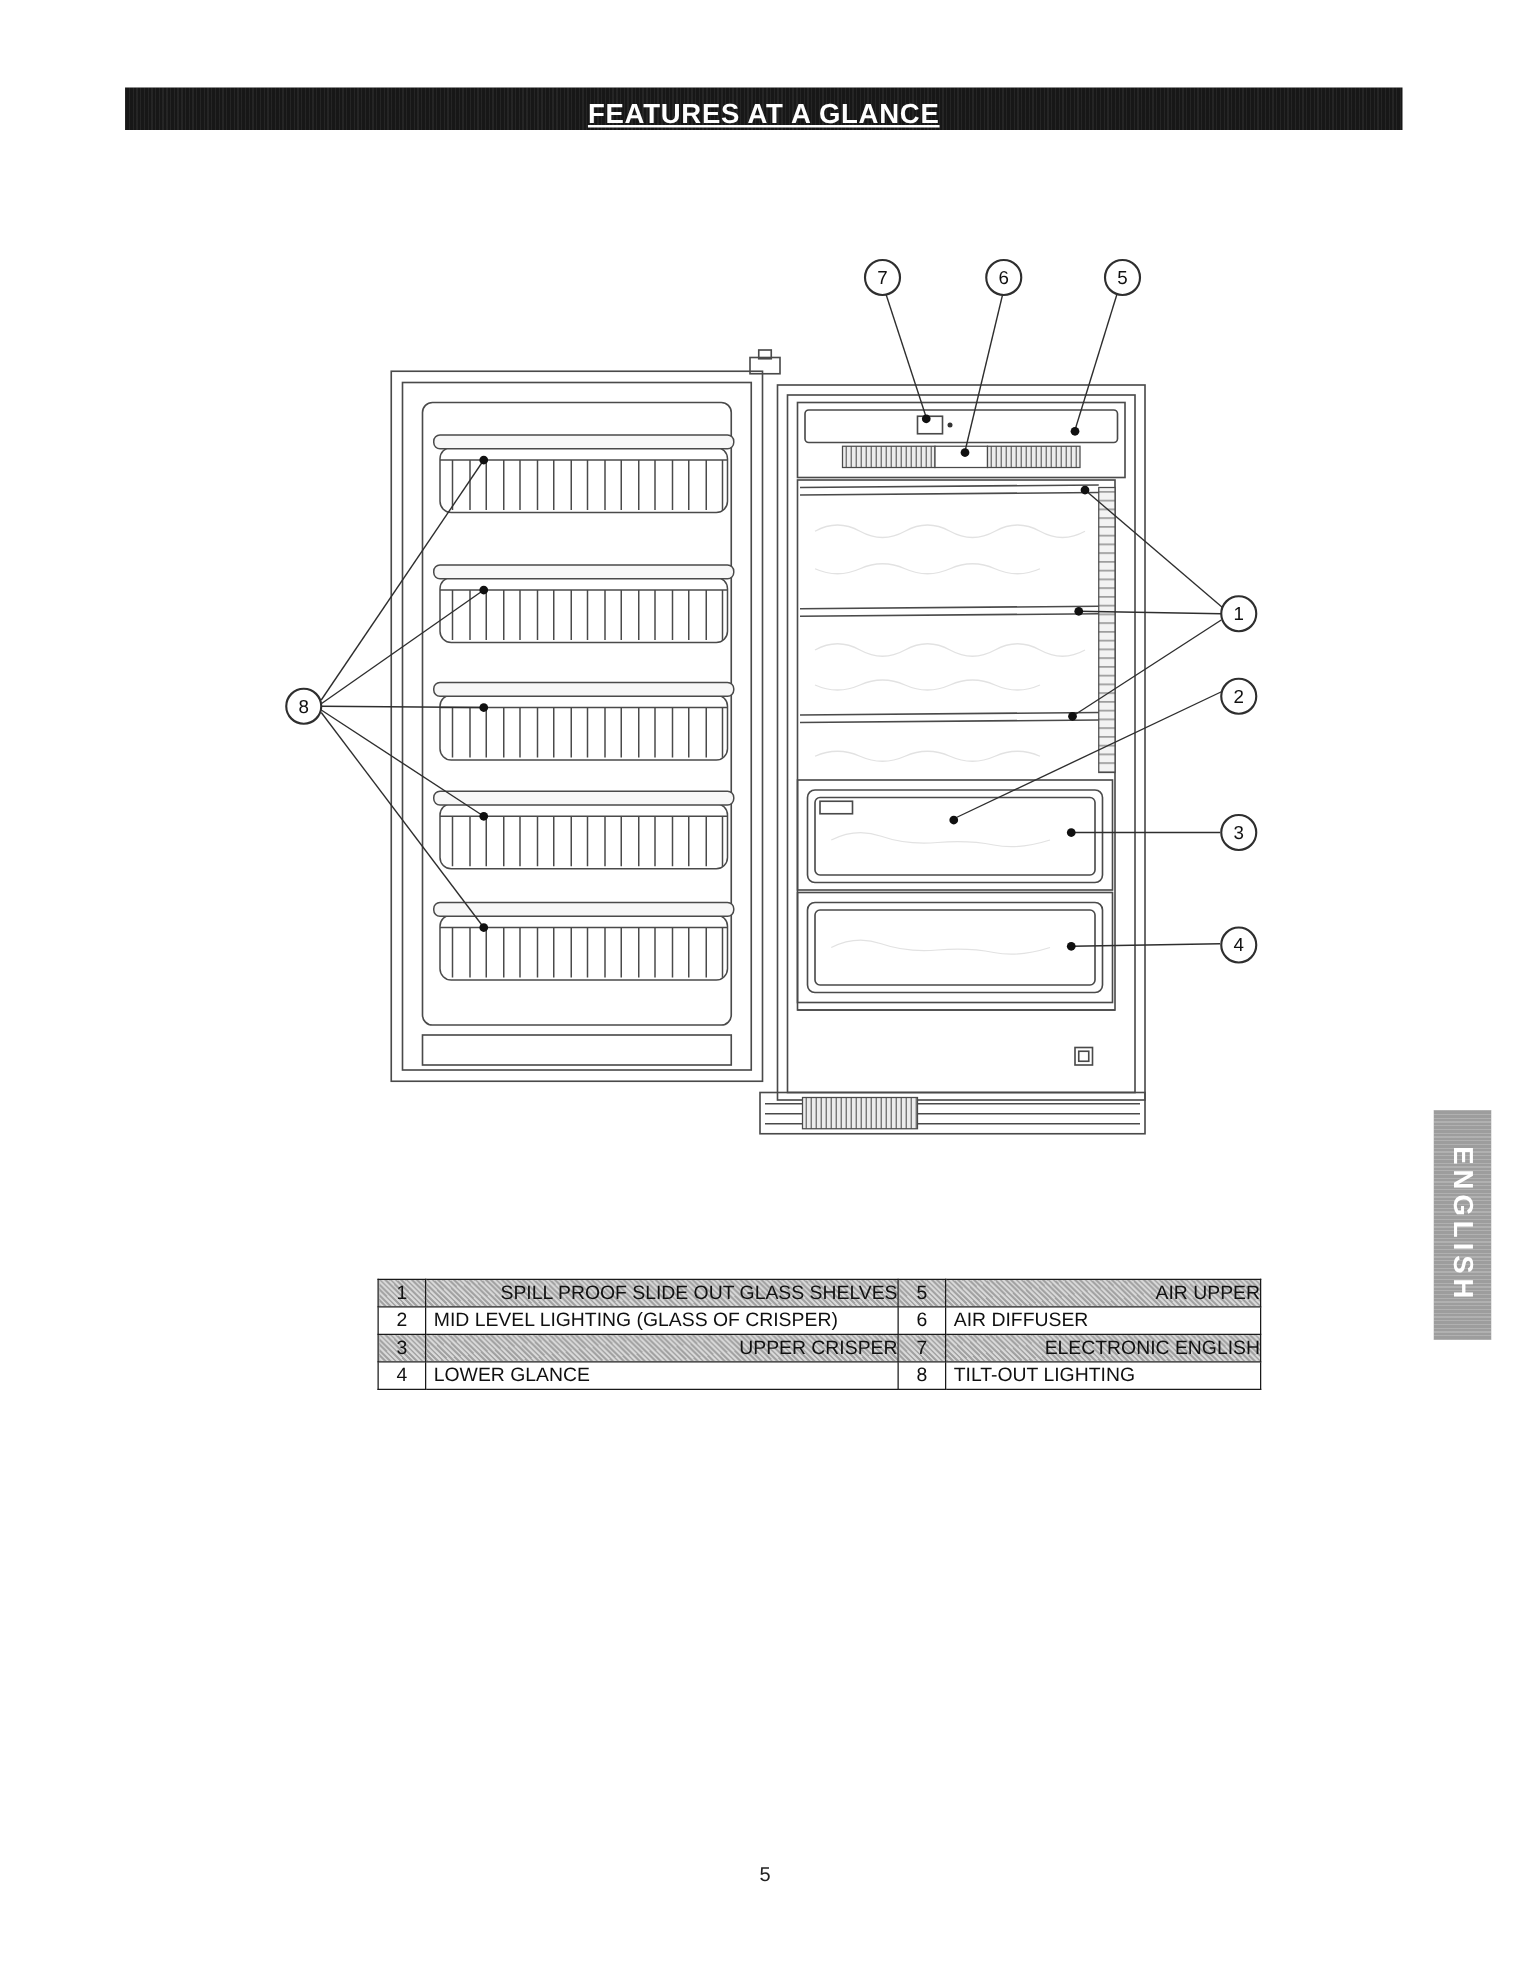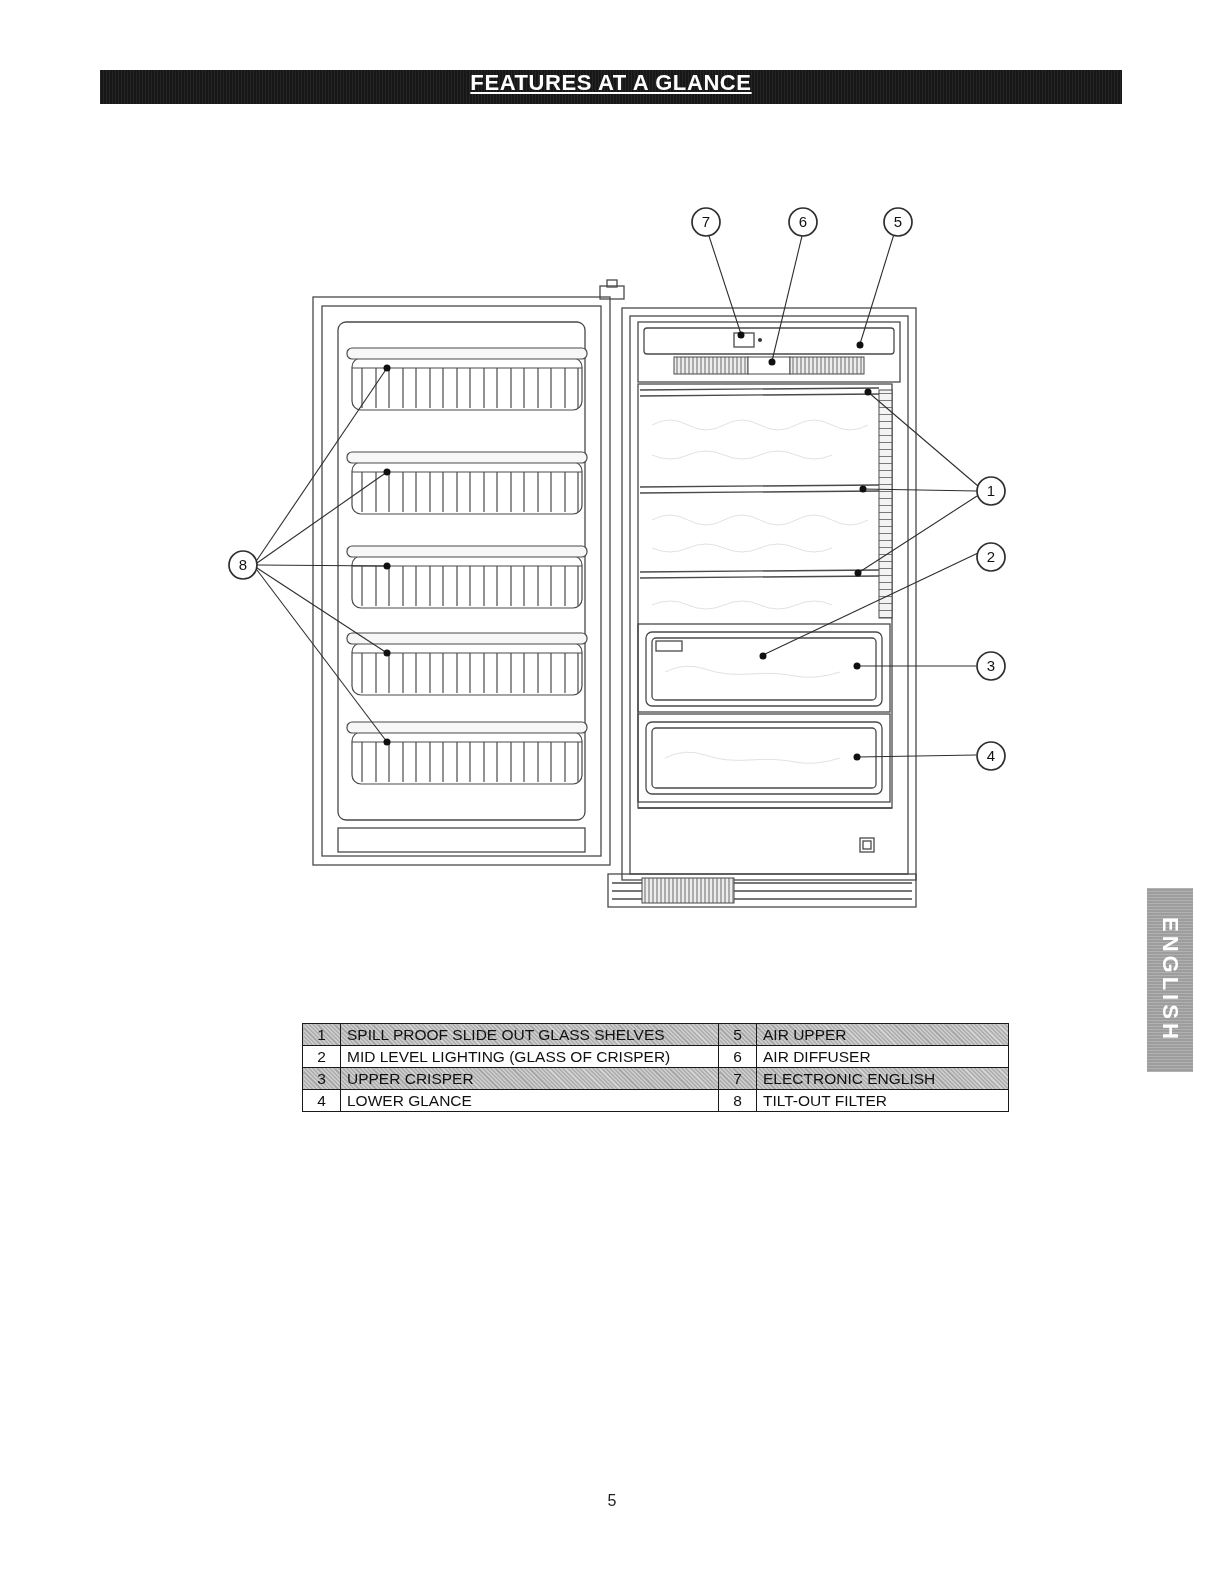--- a/index.html
+++ b/index.html
@@ -3,32 +3,32 @@
 <meta charset="utf-8">
 <style>
   * { margin:0; padding:0; box-sizing:border-box; }
   html,body { background:#ffffff; }
   body { font-family:"Liberation Sans", sans-serif; }
   .page { position:relative; width:1224px; height:1584px; background:#fff; overflow:hidden; }
 
   .header-bar { position:absolute; left:100px; top:70px; width:1022px; height:34px;
     background:#171717;
     background-image: repeating-linear-gradient(90deg, rgba(255,255,255,0.06) 0 1px, transparent 1px 3px);
-    color:#fff; display:flex; align-items:flex-start; justify-content:center; }
+    color:#fff; display:flex; align-items:flex-end; justify-content:center; }
   .header-bar span { font-size:22px; font-weight:bold; text-decoration:underline; letter-spacing:0.6px; }
 
   .diagram-svg { position:absolute; left:0; top:0; }
 
   .features-table { position:absolute; left:302px; top:1023px; width:706px;
     border-collapse:collapse; table-layout:fixed; font-size:15.5px; color:#101010; }
   .features-table td { border:1.6px solid #1a1a1a; height:22px; padding:0 0 0 6px;
     white-space:nowrap; overflow:hidden; }
   .features-table td.num { text-align:center; padding:0; }
   tr.shaded td { background-color:#cccccc;
-    background-image: repeating-linear-gradient(45deg, rgba(125,125,125,0.55) 0 1.5px, rgba(235,235,235,0.45) 1.5px 3px); }
+    background-image: repeating-linear-gradient(45deg, rgba(125,125,125,0.55) 0 1.5px, rgba(235,235,235,0.45) 1.5px 3px); text-align: right; }
 
   .lang-tab { position:absolute; left:1147px; top:888px; width:46px; height:184px;
     background:#9d9d9d;
     background-image: repeating-linear-gradient(0deg, rgba(255,255,255,0.20) 0 1px, transparent 1px 3px);
     display:flex; align-items:center; justify-content:center; }
   .lang-tab span { writing-mode:vertical-rl; color:#fff; font-weight:bold; font-size:22px; letter-spacing:4px; }
 
   .page-number { position:absolute; left:0; top:1492px; width:1224px; text-align:center;
     font-size:16px; color:#222; }
 
@@ -245,21 +245,21 @@
       <tr class="shaded">
         <td class="num">3</td>
         <td class="label">UPPER CRISPER</td>
         <td class="num">7</td>
         <td class="label">ELECTRONIC ENGLISH</td>
       </tr>
       <tr>
         <td class="num">4</td>
         <td class="label">LOWER GLANCE</td>
         <td class="num">8</td>
-        <td class="label">TILT-OUT FILTER</td>
+        <td class="label">TILT-OUT LIGHTING</td>
       </tr>
     </tbody>
   </table>
 
   <div class="lang-tab">
     <span>ENGLISH</span>
   </div>
 
   <div class="page-number">5</div>
 

